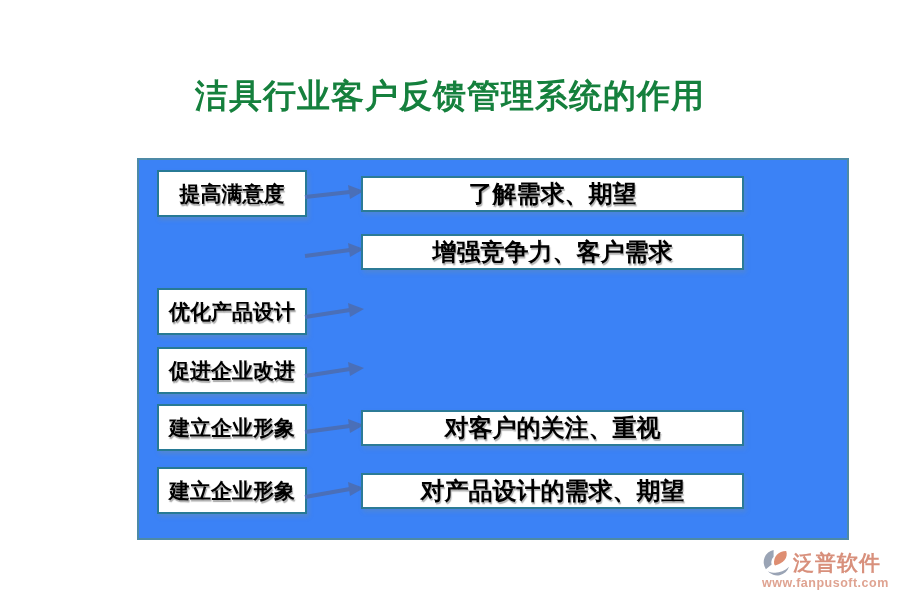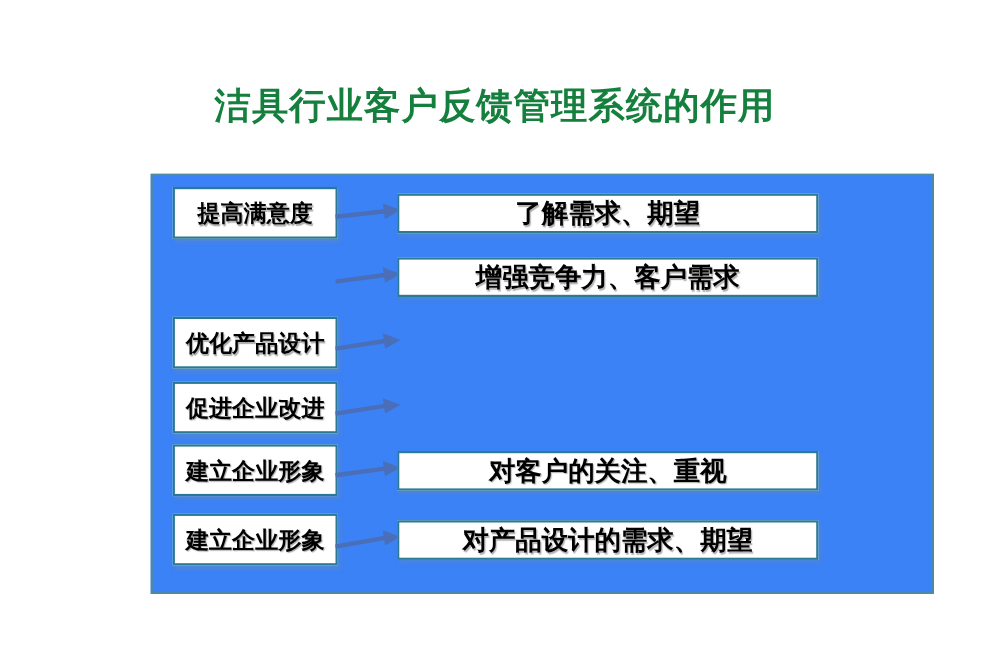--- a/index.html
+++ b/index.html
@@ -144,14 +144,25 @@
         <line x1="2" y1="21" x2="47" y2="13" stroke-width="4" stroke="#4a6fb8"></line>
         <polygon points="45,6 61,12 47,20" fill="#4a6fb8"></polygon>
       </svg>
       <div class="rbox">
         <span>对产品设计的需求、期望</span>
       </div>
     </div>
 
   </div>
 
+  <div class="watermark">
+    <div class="wm-top">
+      <svg class="wm-logo" viewBox="0 0 30 30">
+        <path d="M12,2 A13,13 0 0 0 4,22 L10,17 A8,8 0 0 1 12,9 Z" fill="#9aa4b5"></path>
+        <path d="M12.5,16.5 C11.5,9 17,3 25,3 C27.5,10 22,16 13.5,18 Z" fill="#de8e72"></path>
+        <path d="M6,24 A13,13 0 0 0 28,19.5 C21,26 13,27 6,24 Z" fill="#9aa4b5"></path>
+      </svg>
+      <span class="wm-brand">泛普软件</span>
+    </div>
+    <div class="wm-url">www.fanpusoft.com</div>
+  </div>
 
 </div>
 
 </body></html>

